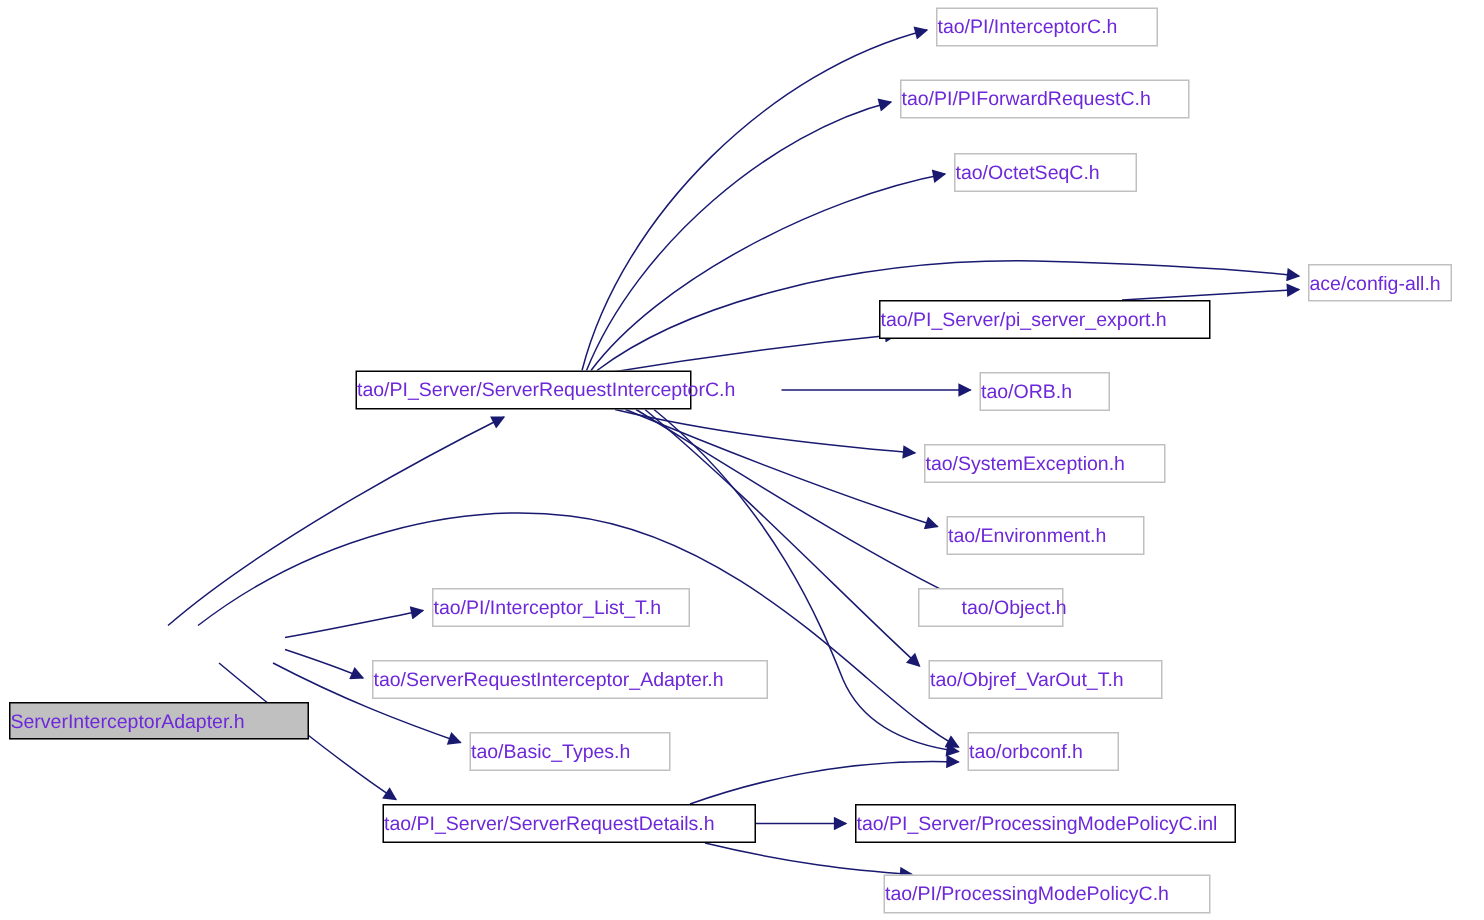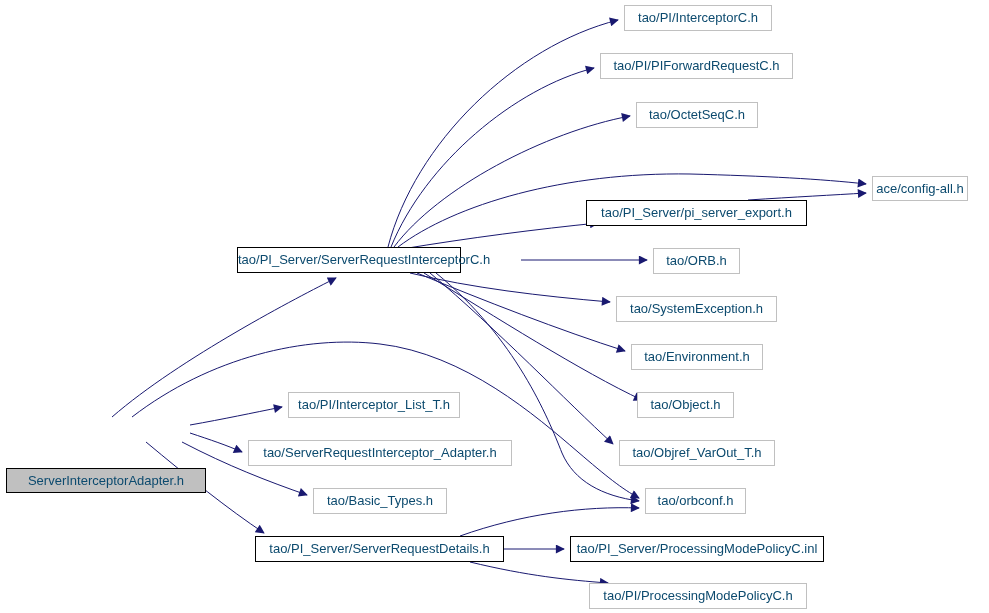--- a/index.html
+++ b/index.html
@@ -19,24 +19,24 @@
     position: absolute;
     left: 0;
     top: 0;
     z-index: 0;
   }
   .node {
     position: absolute;
     box-sizing: border-box;
     background: #ffffff;
     border: 1px solid #c0c0c0;
-    color: #0c4a6e;
+    color: #6d28d9;
     font-size: 13px;
     line-height: 24px;
-    text-align: center;
+    text-align: left;
     white-space: nowrap;
     z-index: 1;
     cursor: pointer;
   }
   .node.linked {
     border: 1px solid #000000;
   }
   .node.primary {
     border: 1px solid #000000;
     background: #c0c0c0;
@@ -81,21 +81,21 @@
   <div class="node primary" style="left:6px;   top:432px; width:200px; height:25px;margin-top:36px;">ServerInterceptorAdapter.h</div>
   <div class="node linked" style="left:237px; top:247px; width:224px; height:26px;">tao/PI_Server/ServerRequestInterceptorC.h</div>
   <div class="node" style="left:624px; top:5px;   width:148px; height:26px;">tao/PI/InterceptorC.h</div>
   <div class="node" style="left:636px; top:102px; width:122px; height:26px;">tao/OctetSeqC.h</div>
   <div class="node" style="left:600px; top:53px;  width:193px; height:26px;">tao/PI/PIForwardRequestC.h</div>
   <div class="node" style="left:872px; top:176px; width:96px; height:25px;">ace/config-all.h</div>
   <div class="node linked" style="left:586px; top:200px; width:221px; height:26px;">tao/PI_Server/pi_server_export.h</div>
   <div class="node" style="left:653px; top:248px; width:87px;  height:26px;">tao/ORB.h</div>
   <div class="node" style="left:616px; top:296px; width:161px; height:26px;">tao/SystemException.h</div>
   <div class="node" style="left:631px; top:344px; width:132px; height:26px;">tao/Environment.h</div>
-  <div class="node" style="left:637px; top:392px; width:97px;  height:26px;">tao/Object.h</div>
+  <div class="node" style="left:612px; top:392px; width:97px;  height:26px;padding-left:28px;">tao/Object.h</div>
   <div class="node" style="left:619px; top:440px; width:156px; height:26px;">tao/Objref_VarOut_T.h</div>
   <div class="node" style="left:645px; top:488px; width:101px; height:26px;">tao/orbconf.h</div>
   <div class="node" style="left:288px; top:392px; width:172px; height:26px;">tao/PI/Interceptor_List_T.h</div>
   <div class="node" style="left:248px; top:440px; width:264px; height:26px;">tao/ServerRequestInterceptor_Adapter.h</div>
   <div class="node" style="left:313px; top:488px; width:134px; height:26px;">tao/Basic_Types.h</div>
   <div class="node linked" style="left:255px; top:536px; width:249px; height:26px;">tao/PI_Server/ServerRequestDetails.h</div>
   <div class="node linked" style="left:570px; top:536px; width:254px; height:26px;">tao/PI_Server/ProcessingModePolicyC.inl</div>
   <div class="node" style="left:589px; top:583px; width:218px; height:26px;">tao/PI/ProcessingModePolicyC.h</div>
 
 </div>

